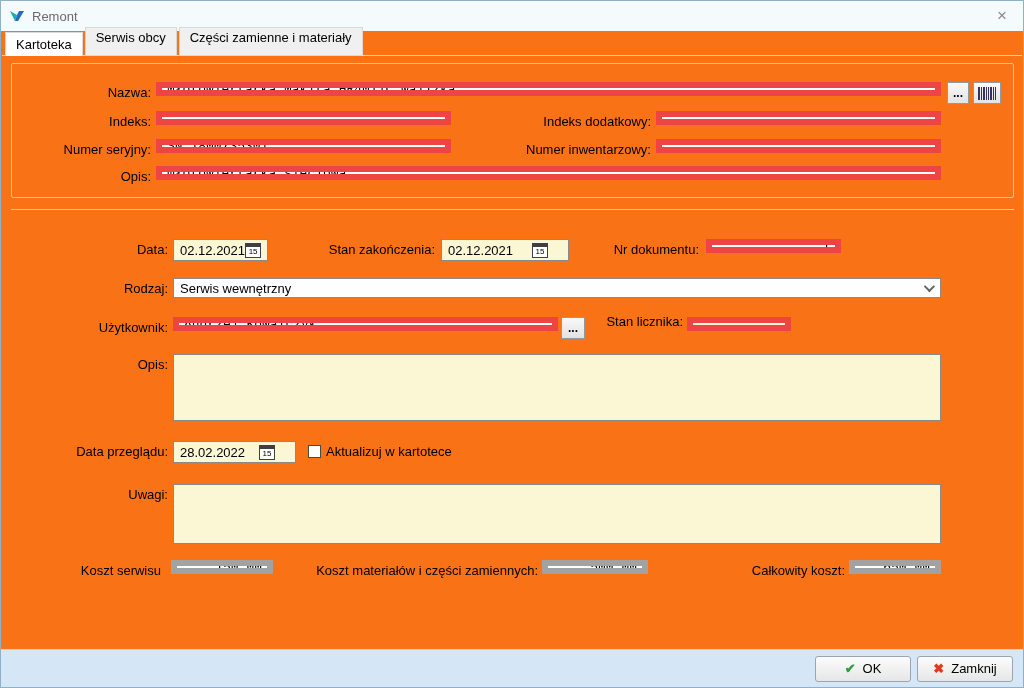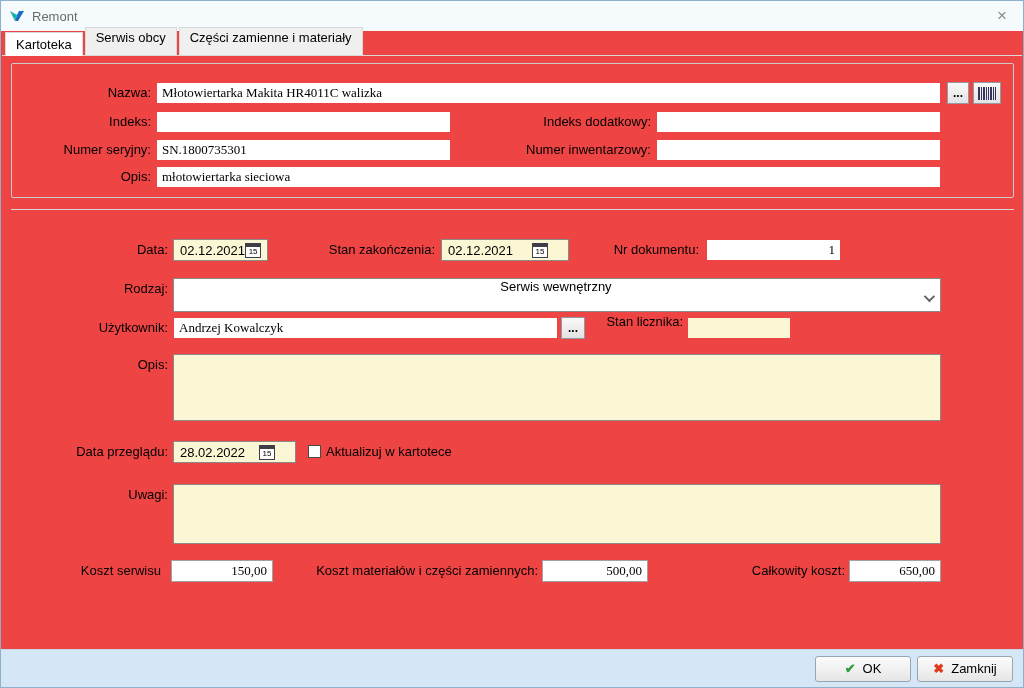--- a/index.html
+++ b/index.html
@@ -1,36 +1,36 @@
 <!DOCTYPE html>
 <html><head>
 <meta charset="utf-8">
 <style>
   * { box-sizing: border-box; }
   html,body { margin:0; padding:0; background:#9aa7b0; font-family:"Liberation Sans",sans-serif; }
-  .window { position:relative; width:1024px; height:688px; background:#ef4444; border:1px solid #8fb0c9; overflow:hidden; }
+  .window { position:relative; width:1024px; height:688px; background:#f97316; border:1px solid #8fb0c9; overflow:hidden; }
 
   
   .titlebar { position:absolute; top:0; left:0; right:0; height:30px; background:#f5fafd; display:flex; align-items:center; padding-left:8px; }
   .titlebar .title { font-size:13px; color:#6a6a6a; margin-left:7px; }
   .close-btn { position:absolute; right:0; top:0; width:42px; height:30px; display:flex; align-items:center; justify-content:center; font-size:17px; color:#8a8a8a; cursor:pointer; }
 
   
   .tabstrip { position:absolute; top:31px; left:1px; right:1px; height:24px; display:flex; align-items:flex-end; border-bottom:1px solid #d9d9d9; padding-left:3px; }
   .tab { height:28px; line-height:20px; padding:0 10px; font-size:13px; background:#f0f0f0; border:1px solid #d9d9d9; border-bottom:none; margin-right:2px; cursor:pointer; white-space:nowrap; }
   .tab.active { height:24px; line-height:23px; background:#fff; position:relative; z-index:2; margin-bottom:-1px; }
 
   
   .lbl { position:absolute; height:22px; line-height:22px; font-size:13px; color:#000; text-align:right; white-space:nowrap; }
   .lbl-left { text-align:left; }
-  .edit { position:absolute; height:22px; border:1px solid #ef4444; background:#fff; font-family:Liberation Serif, serif; font-size:13px; padding:0 5px; outline:none; }
+  .edit { position:absolute; height:14px; border:6px solid #ef4444; background:#fff; font-family:Liberation Mono, monospace; font-size:13px; padding:0 5px; outline:none; }
   .edit.right { text-align:right; }
   .yellow { background:#fbf7d5; }
   .memo { position:absolute; border:1px solid #8a8a8a; background:#fbf7d5; resize:none; font-family:inherit; font-size:13px; padding:3px 5px; outline:none; }
-  .combo { position:absolute; height:34px; border:1px solid #8a8a8a; background:#fff; display:flex; align-items:center; padding:0 8px 0 6px; font-size:13px; cursor:pointer;flex-direction:column; }
+  .combo { position:absolute; height:20px; border:1px solid #8a8a8a; background:#fff; display:flex; align-items:center; padding:0 8px 0 6px; font-size:13px; cursor:pointer; }
   .chev { margin-left:auto; width:8px; height:8px; border-right:2px solid #666; border-bottom:2px solid #666; transform:rotate(45deg) translateY(-2px); }
   .datefield { position:absolute; height:22px; border:1px solid #8a8a8a; background:#fbf7d5; display:flex; align-items:center; padding:0 20px 0 6px; font-size:13px; cursor:text; }
   .datefield .val { flex:1; }
   .cal-icon { width:16px; height:15px; border:1px solid #3e3e46; border-top-width:4px; background:#fff; font-size:8px; line-height:9px; text-align:center; color:#000; cursor:pointer; flex:none; }
   .small-btn { position:absolute; height:22px; border:1px solid #8f9aa3; background:linear-gradient(#f9f9f9,#e3e3e3); font-size:12px; font-weight:bold; line-height:16px; text-align:center; cursor:pointer; padding:0; display:flex; align-items:center; justify-content:center; }
   .groupbox { position:absolute; border:1px solid #cdcdcd; border-radius:2px; }
   .divider { position:absolute; height:1px; background:#d4d4d4; }
   .checkbox { position:absolute; width:13px; height:13px; border:1px solid #4a4a4a; background:#fff; cursor:pointer; }
 
   

